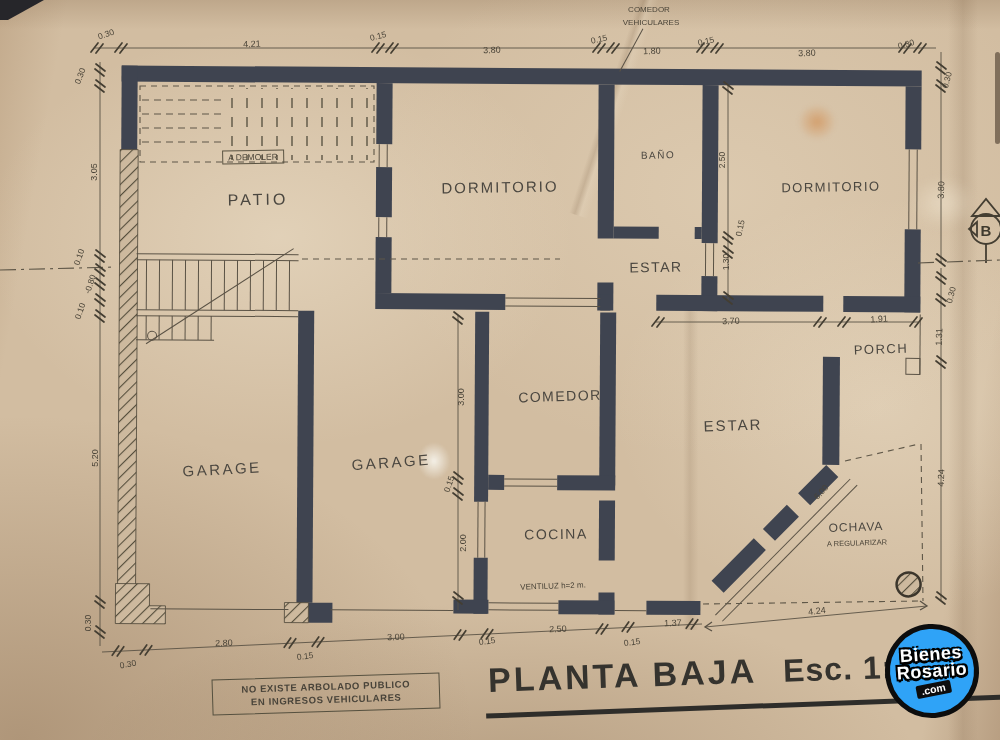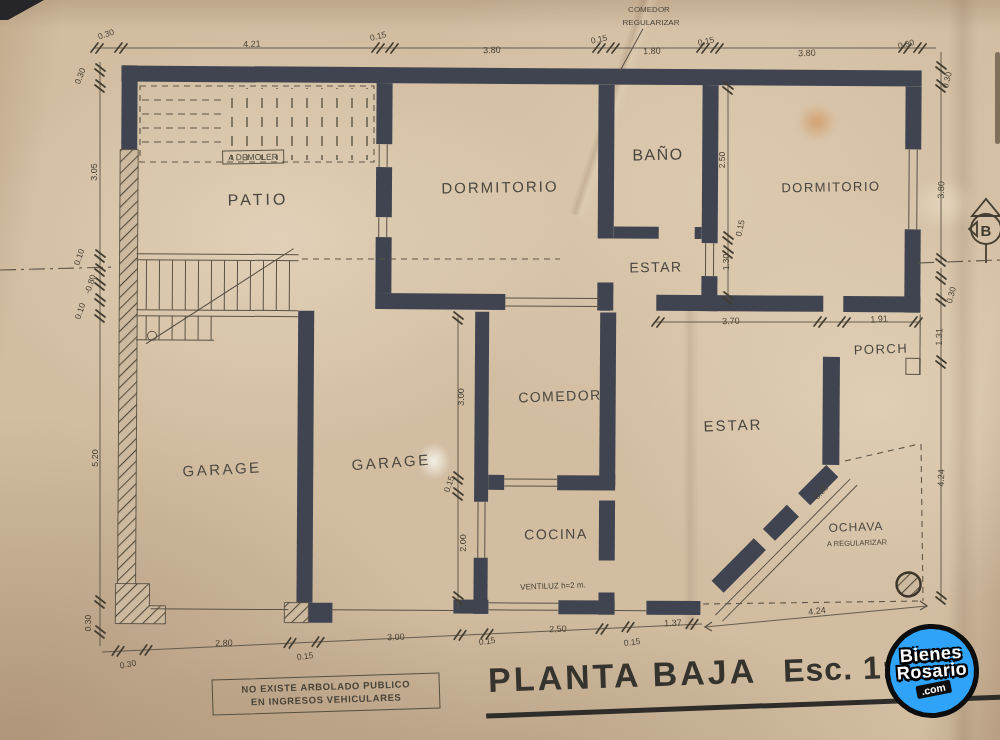--- a/index.html
+++ b/index.html
@@ -259,31 +259,31 @@
       <use href="#tk" transform="translate(458,318) rotate(90)"></use>
         <use href="#tk" transform="translate(458,478) rotate(90)"></use>
       <use href="#tk" transform="translate(458,494) rotate(90)"></use>
         <use href="#tk" transform="translate(458,598) rotate(90)"></use>
     </g>
   </svg>
 
   <div style="position:absolute;left:0;top:0;width:1000px;height:740px;">
       <div class="lbl room" style="left: 258px; top: 200px; font-size: 16px; letter-spacing: 3px; transform: translate(-50%, -50%) rotate(-1deg);">PATIO</div>
       <div class="lbl room" style="left: 500px; top: 187px; font-size: 15px; letter-spacing: 2px; transform: translate(-50%, -50%) rotate(-1deg);">DORMITORIO</div>
-      <div class="lbl room" style="left: 658px; top: 155px; font-size: 16px; letter-spacing: 1.5px; transform: translate(-50%, -50%) rotate(-1deg);">BAÑO</div>
+      <div class="lbl room" style="left: 658px; top: 155px; font-size: 10px; letter-spacing: 1.5px; transform: translate(-50%, -50%) rotate(-1deg);">BAÑO</div>
       <div class="lbl room" style="left: 656px; top: 267px; font-size: 14px; letter-spacing: 1.5px; transform: translate(-50%, -50%) rotate(-1deg);">ESTAR</div>
       <div class="lbl room" style="left: 831px; top: 187px; font-size: 13px; letter-spacing: 1.5px; transform: translate(-50%, -50%) rotate(-1deg);">DORMITORIO</div>
       <div class="lbl room" style="left: 222px; top: 469px; font-size: 15px; letter-spacing: 2.5px; transform: translate(-50%, -50%) rotate(-3deg);">GARAGE</div>
       <div class="lbl room" style="left: 391px; top: 462px; font-size: 15px; letter-spacing: 2.5px; transform: translate(-50%, -50%) rotate(-4deg);">GARAGE</div>
       <div class="lbl room" style="left: 560px; top: 396px; font-size: 14px; letter-spacing: 1.5px; transform: translate(-50%, -50%) rotate(-2deg);">COMEDOR</div>
       <div class="lbl room" style="left: 556px; top: 534px; font-size: 14px; letter-spacing: 1.5px; transform: translate(-50%, -50%) rotate(-1deg);">COCINA</div>
       <div class="lbl room" style="left: 733px; top: 425px; font-size: 15px; letter-spacing: 2px; transform: translate(-50%, -50%) rotate(-2deg);">ESTAR</div>
       <div class="lbl room" style="left: 881px; top: 349px; font-size: 13px; letter-spacing: 1.5px; transform: translate(-50%, -50%) rotate(-2deg);">PORCH</div>
       <div class="lbl" style="left: 649px; top: 9px; font-size: 8px; transform: translate(-50%, -50%) rotate(0deg);">COMEDOR</div>
-      <div class="lbl" style="left: 651px; top: 22px; font-size: 8px; transform: translate(-50%, -50%) rotate(0deg);">REGULARIZAR</div>
+      <div class="lbl" style="left: 651px; top: 22px; font-size: 8px; transform: translate(-50%, -50%) rotate(0deg);">VEHICULARES</div>
       <div class="lbl boxed" style="left: 253px; top: 157px; font-size: 8.5px; transform: translate(-50%, -50%) rotate(-1deg);">A DEMOLER</div>
       <div class="lbl" style="left: 553px; top: 586px; font-size: 8px; transform: translate(-50%, -50%) rotate(-2deg);">VENTILUZ h=2 m.</div>
       <div class="lbl room" style="left: 856px; top: 527px; font-size: 12px; letter-spacing: 1px; transform: translate(-50%, -50%) rotate(-2deg);">OCHAVA</div>
       <div class="lbl" style="left: 857px; top: 543px; font-size: 7.5px; transform: translate(-50%, -50%) rotate(-2deg);">A REGULARIZAR</div>
       <div class="lbl bsym" style="left: 986px; top: 230px; font-size: 15px; transform: translate(-50%, -50%) rotate(0deg);">B</div>
       <div class="lbl" style="left: 106px; top: 34px; font-size: 8.5px; transform: translate(-50%, -50%) rotate(-18deg);">0.30</div>
       <div class="lbl" style="left: 252px; top: 44px; font-size: 9px; transform: translate(-50%, -50%) rotate(-2deg);">4.21</div>
       <div class="lbl" style="left: 378px; top: 36px; font-size: 8.5px; transform: translate(-50%, -50%) rotate(-15deg);">0.15</div>
       <div class="lbl" style="left: 492px; top: 50px; font-size: 9px; transform: translate(-50%, -50%) rotate(-2deg);">3.80</div>
       <div class="lbl" style="left: 599px; top: 39px; font-size: 8.5px; transform: translate(-50%, -50%) rotate(-12deg);">0.15</div>

